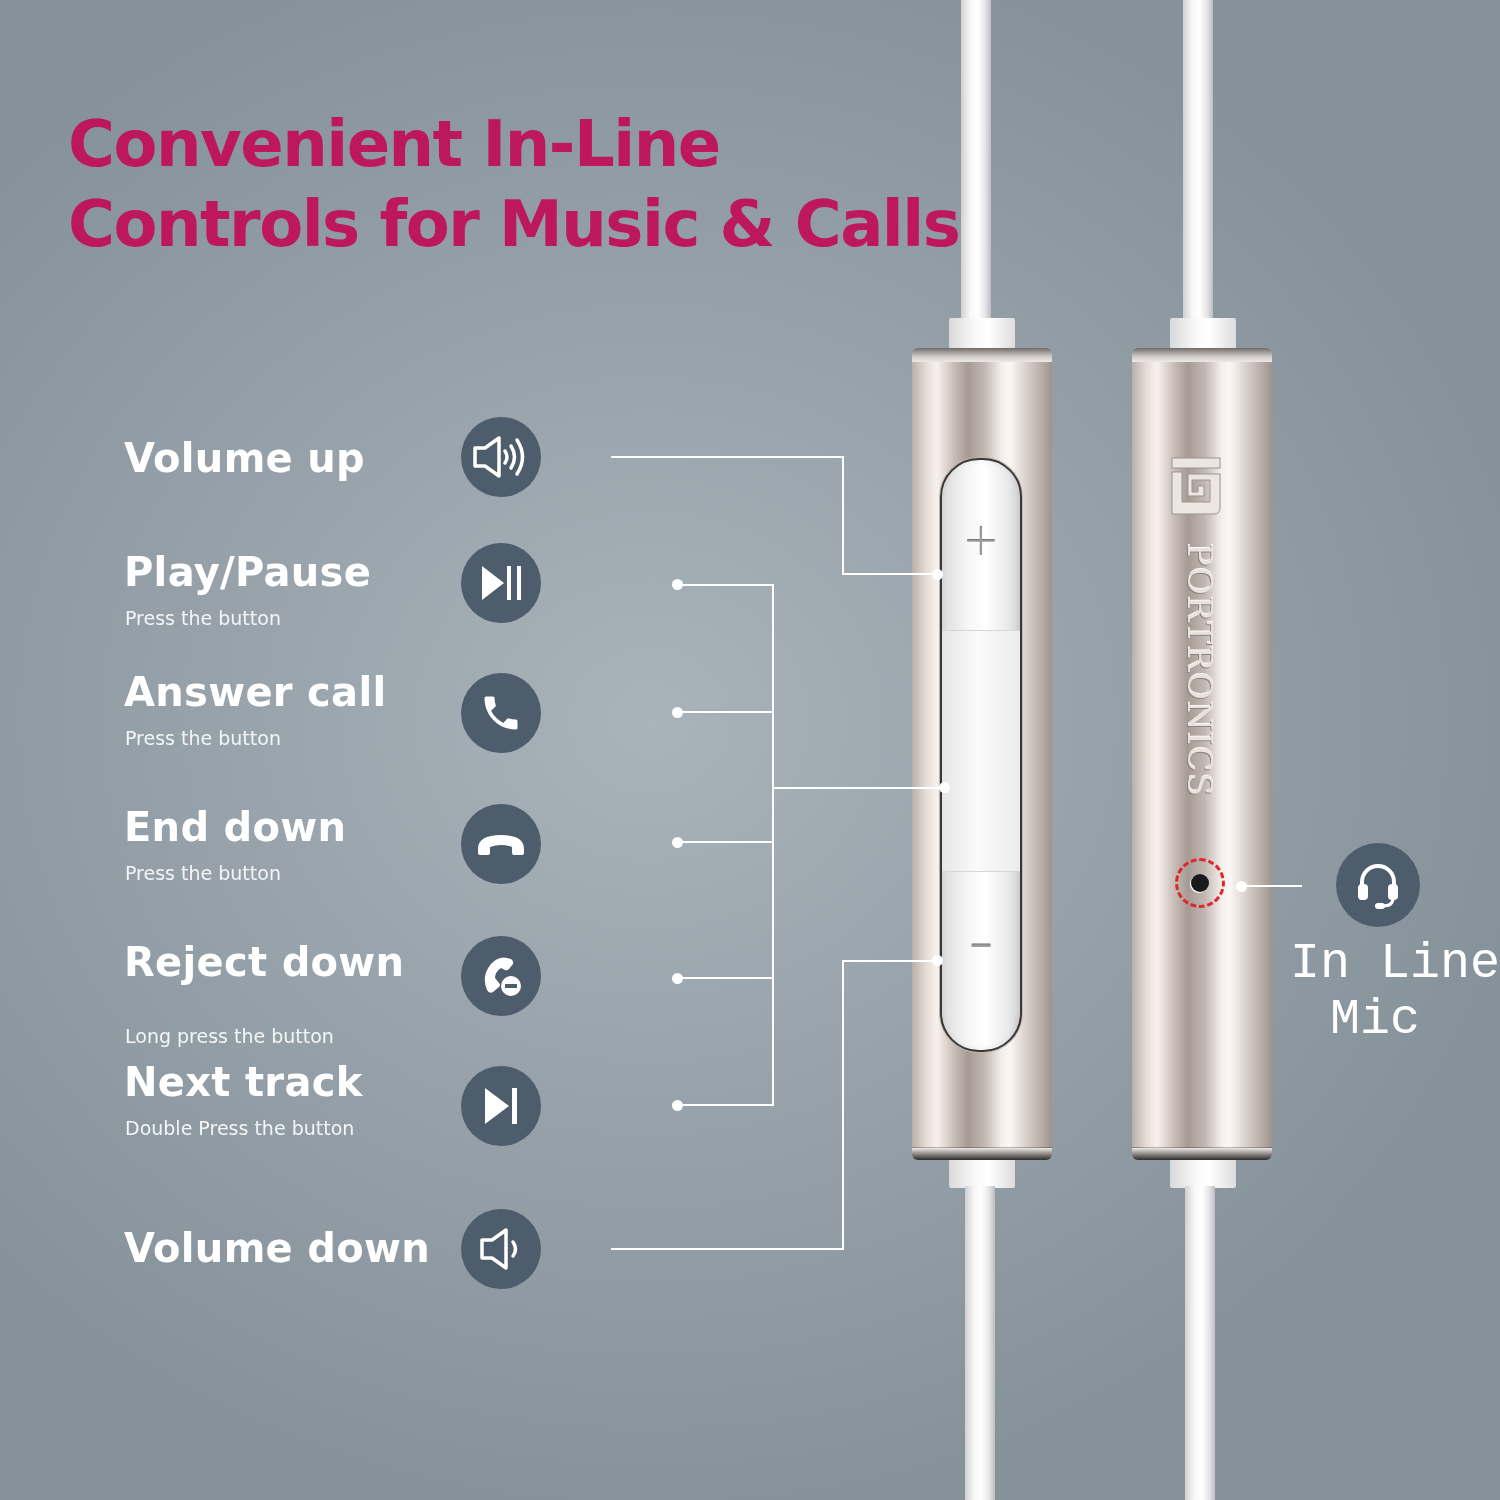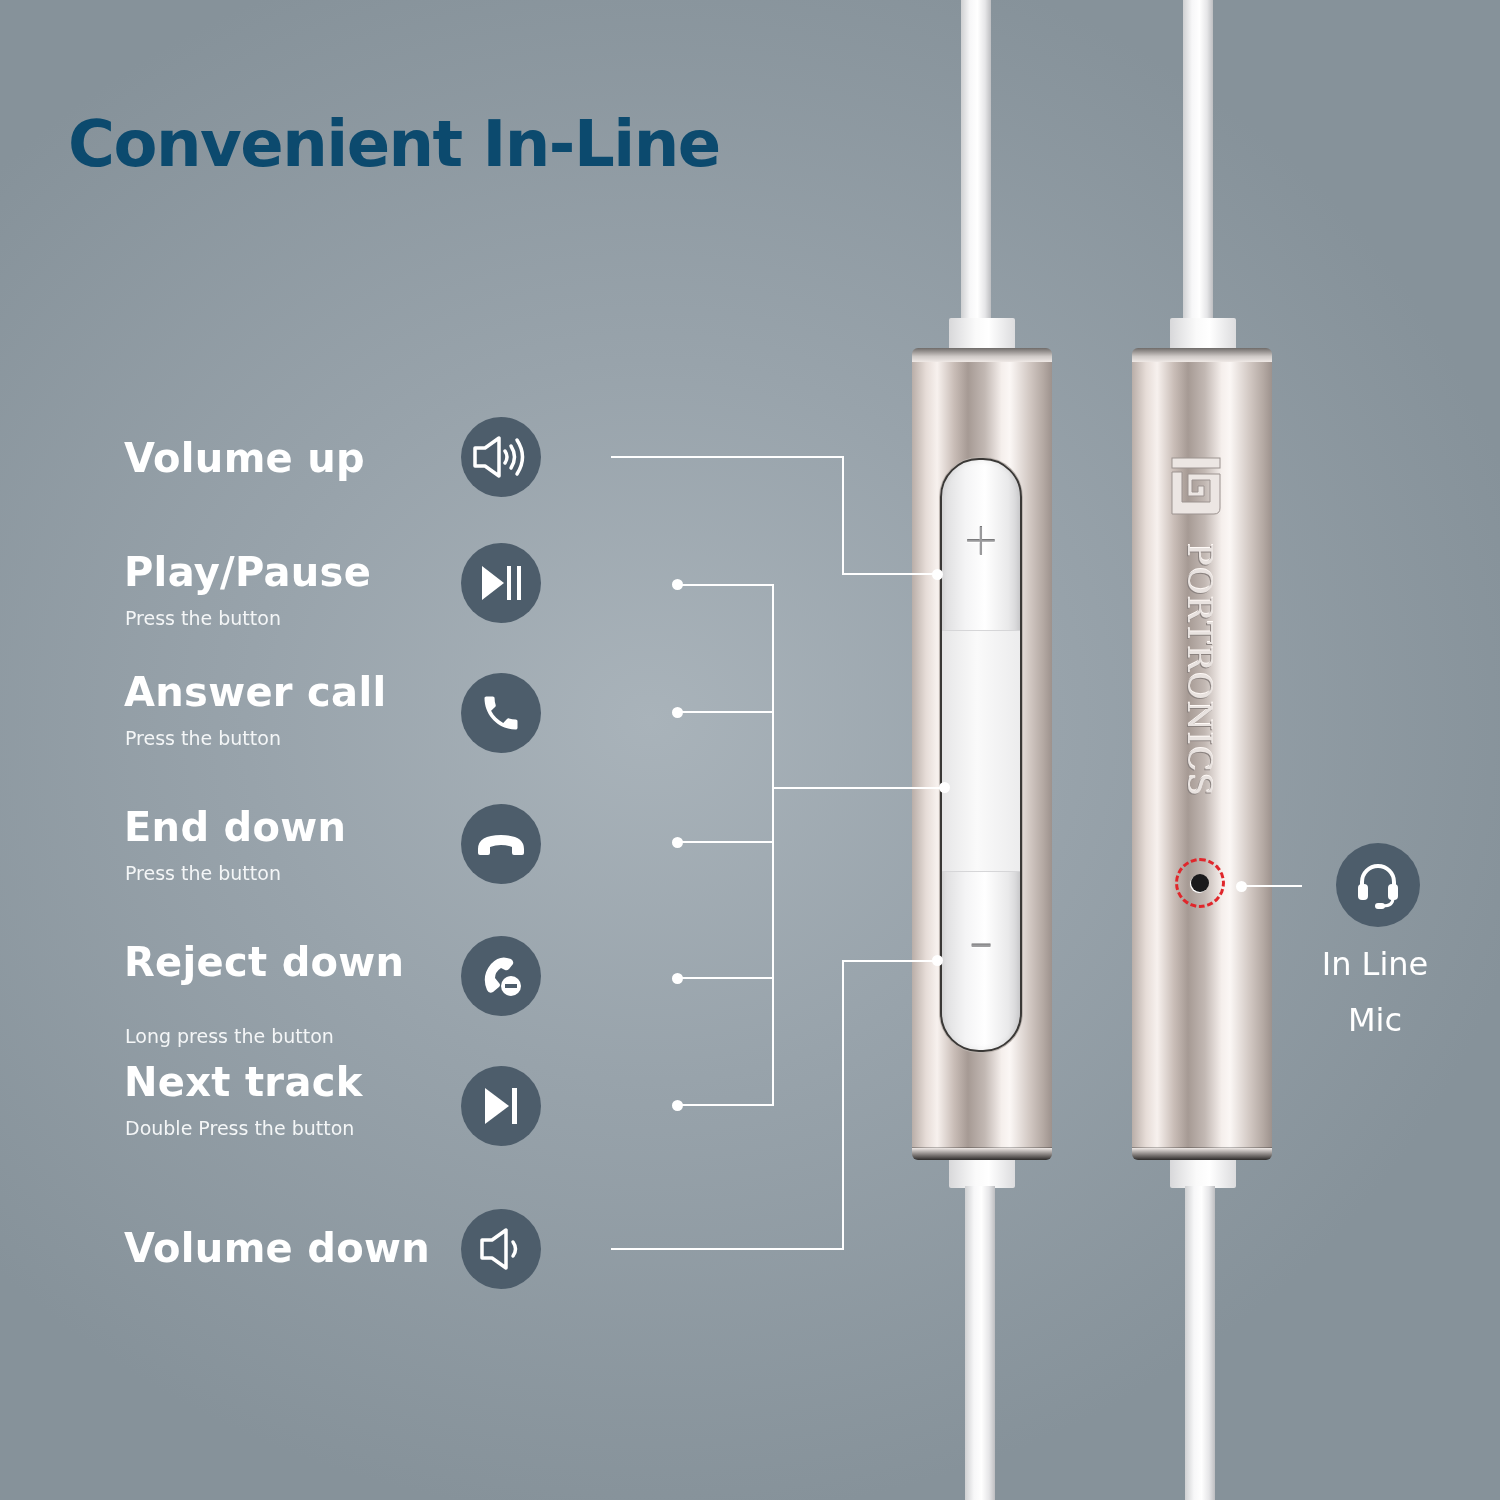--- a/index.html
+++ b/index.html
@@ -9,21 +9,21 @@
       font-family: "DejaVu Sans", sans-serif;
       color: #ffffff;
     }
     .abs { position: absolute; }
 
     
     .title {
       left: 68px; top: 104px; width: 900px;
       font-family: "DejaVu Sans", sans-serif; font-weight: bold;
       font-size: 64px; line-height: 80px; letter-spacing: -1.5px;
-      color: #0c4a6e; margin: 0;
+      color: #be185d; margin: 0;
     }
 
     
     .feat-label { left: 124px; font-size: 40px; line-height: 48px; font-weight: bold; letter-spacing: 0.3px; white-space: nowrap; }
     .feat-sub { left: 125px; font-size: 19px; line-height: 28px; white-space: nowrap; color: #f4f6f7; }
 
     
     .icon-circle {
       width: 80px; height: 80px; border-radius: 50%;
       background: #4d5d6b;
@@ -99,28 +99,29 @@
     .mic-ring {
       width: 50px; height: 50px; border-radius: 50%;
       border: 3px dashed #e0262b; box-sizing: border-box;
     }
     .mic-hole {
       width: 18px; height: 18px; border-radius: 50%;
       background: #1a1a1c; box-shadow: -1px 1px 0 #ffffff;
     }
     .mic-label {
       left: 1290px; width: 170px; text-align: center;
-      font-size: 32px; line-height: 56px; white-space: nowrap;
+      font-size: 50px; line-height: 56px; white-space: nowrap; font-family: Liberation Mono, monospace;
     }
   </style>
 </head>
 <body>
 
 <h1 class="abs title">
   <div>Convenient In-Line</div>
+  <div>Controls for Music &amp; Calls</div>
 </h1>
 
 <div class="abs cable" style="left:961px; top:0; height:322px;"></div>
 <div class="abs cable" style="left:1183px; top:0; height:322px;"></div>
 <div class="abs strain" style="left:949px; top:318px;"></div>
 <div class="abs strain" style="left:1170px; top:318px;"></div>
 
 <div class="abs strain" style="left:949px; top:1158px; height:30px;"></div>
 <div class="abs strain" style="left:1170px; top:1158px; height:30px;"></div>
 <div class="abs cable" style="left:965px; top:1186px; height:314px;"></div>

